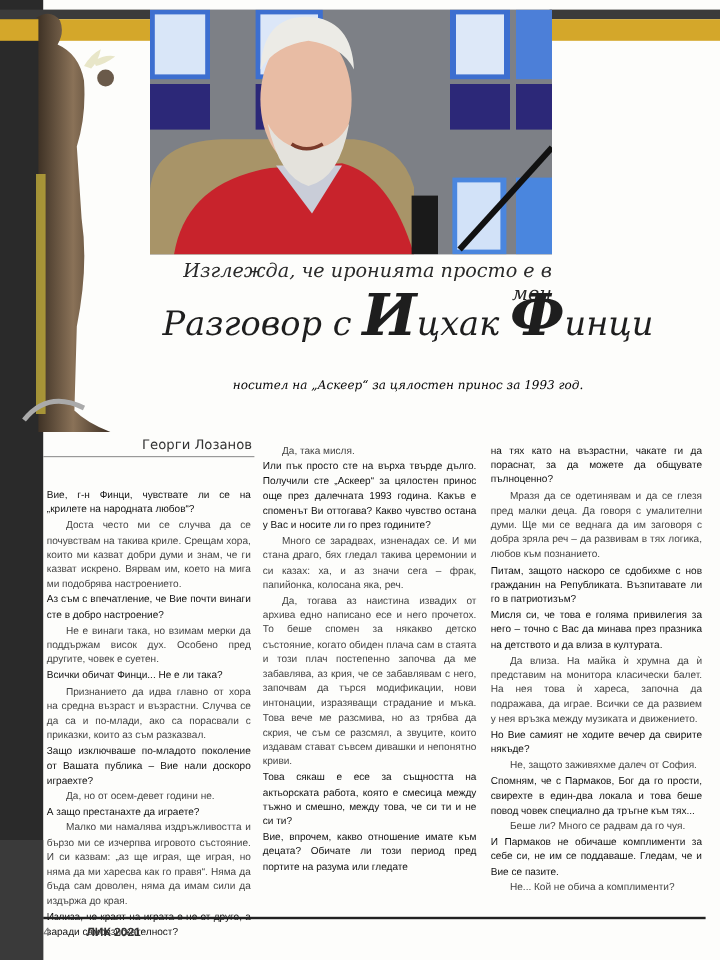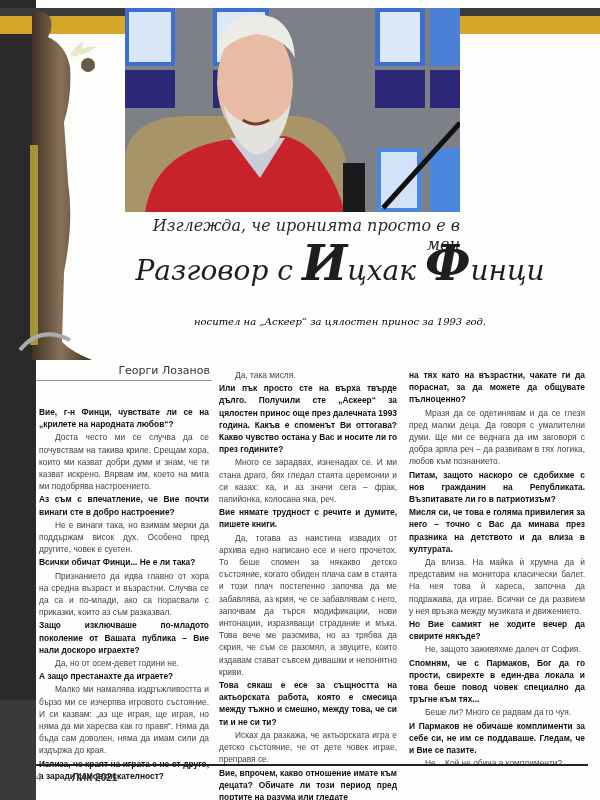--- a/index.html
+++ b/index.html
@@ -38,21 +38,21 @@
   .author { position: absolute; left: 38px; top: 364px; width: 172px; text-align: right;
     font-family: "DejaVu Sans", sans-serif; font-size: 11px; color: #333; }
   .author-rule { position: absolute; left: 36px; top: 380px; width: 176px; height: 1px; background: #999; }
 
   
   .col { position: absolute; font-family: "Liberation Sans", sans-serif; font-size: 8.4px; line-height: 12.2px; text-align: justify; color: #333; }
   .col1 { left: 38px; top: 405px; width: 172px; }
   .col2 { left: 218px; top: 368px; width: 180px; }
   .col3 { left: 408px; top: 368px; width: 178px; }
   .col p { margin: 1px; }
-  .col .q { font-weight: bold; color: #111; }
+  .col .q { font-weight: normal; color: #111; }
   .col .a { text-indent: 16px; color: #444; }
 
   .bottom-rule { position: absolute; left: 36px; top: 764px; width: 552px; height: 2px; background: #222; }
 
   .footer { position: absolute; left: 72px; top: 772px; font-family: "Liberation Sans", sans-serif; font-weight: bold; font-size: 10px; color: #333; }
   .page-num { position: absolute; left: 36px; top: 772px; font-family: "Liberation Sans", sans-serif; font-size: 10px; color: #777; }
 </style>
 </head>
 <body>
 
@@ -129,25 +129,23 @@
     <p class="a">Признанието да идва главно от хора на средна възраст и възрастни. Случва се да са и по-млади, ако са порасвали с приказки, които аз съм разказвал.</p>
     <p class="q">Защо изключваше по-младото поколение от Вашата публика – Вие нали доскоро играехте?</p>
     <p class="a">Да, но от осем-девет години не.</p>
     <p class="q">А защо престанахте да играете?</p>
     <p class="a">Малко ми намалява издръжливостта и бързо ми се изчерпва игровото състояние. И си казвам: „аз ще играя, ще играя, но няма да ми харесва как го правя“. Няма да бъда сам доволен, няма да имам сили да издържа до края.</p>
     <p class="q">Излиза, че краят на играта е не от друго, а заради самовзискателност?</p>
   </div>
 <div class="col col2" id="col1">
     <p class="a">Да, така мисля.</p>
     <p class="q">Или пък просто сте на върха твърде дълго. Получили сте „Аскеер“ за цялостен принос още през далечната 1993 година. Какъв е споменът Ви оттогава? Какво чувство остана у Вас и носите ли го през годините?</p>
-    <p class="a">Много се зарадвах, изненадах се. И ми стана драго, бях гледал стаята церемонии и си казах: ха, и аз значи сега – фрак, папийонка, колосана яка, реч.</p>
-    <p class="q">Вие нямате трудност с речите и думите, пишете книги.</p>
+    <p class="a">Много се зарадвах, изненадах се. И ми стана драго, бях гледал такива церемонии и си казах: ха, и аз значи сега – фрак, папийонка, колосана яка, реч.</p>
     <p class="a">Да, тогава аз наистина извадих от архива едно написано есе и него прочетох. То беше спомен за някакво детско състояние, когато обиден плача сам в стаята и този плач постепенно започва да ме забавлява, аз крия, че се забавлявам с него, започвам да търся модификации, нови интонации, изразяващи страдание и мъка. Това вече ме разсмива, но аз трябва да скрия, че съм се разсмял, а звуците, които издавам стават съвсем дивашки и непонятно криви.</p>
     <p class="q">Това сякаш е есе за същността на актьорската работа, която е смесица между тъжно и смешно, между това, че си ти и не си ти?</p>
-    <p class="a">Исках да разкажа, че актьорската игра е детско състояние, че от дете човек играе, преправя се.</p>
     <p class="q">Вие, впрочем, какво отношение имате към децата? Обичате ли този период пред портите на разума или гледате</p>
   </div>
 <div class="col col3" id="col2">
     <p class="q">на тях като на възрастни, чакате ги да пораснат, за да можете да общувате пълноценно?</p>
     <p class="a">Мразя да се одетинявам и да се глезя пред малки деца. Да говоря с умалителни думи. Ще ми се веднага да им заговоря с добра зряла реч – да развивам в тях логика, любов към познанието.</p>
     <p class="q">Питам, защото наскоро се сдобихме с нов гражданин на Републиката. Възпитавате ли го в патриотизъм?</p>
     <p class="q">Мисля си, че това е голяма привилегия за него – точно с Вас да минава през празника на детството и да влиза в културата.</p>
     <p class="a">Да влиза. На майка ѝ хрумна да ѝ представим на монитора класически балет. На нея това ѝ хареса, започна да подражава, да играе. Всички се да развием у нея връзка между музиката и движението.</p>
     <p class="q">Но Вие самият не ходите вечер да свирите някъде?</p>
     <p class="a">Не, защото заживяхме далеч от София.</p>

